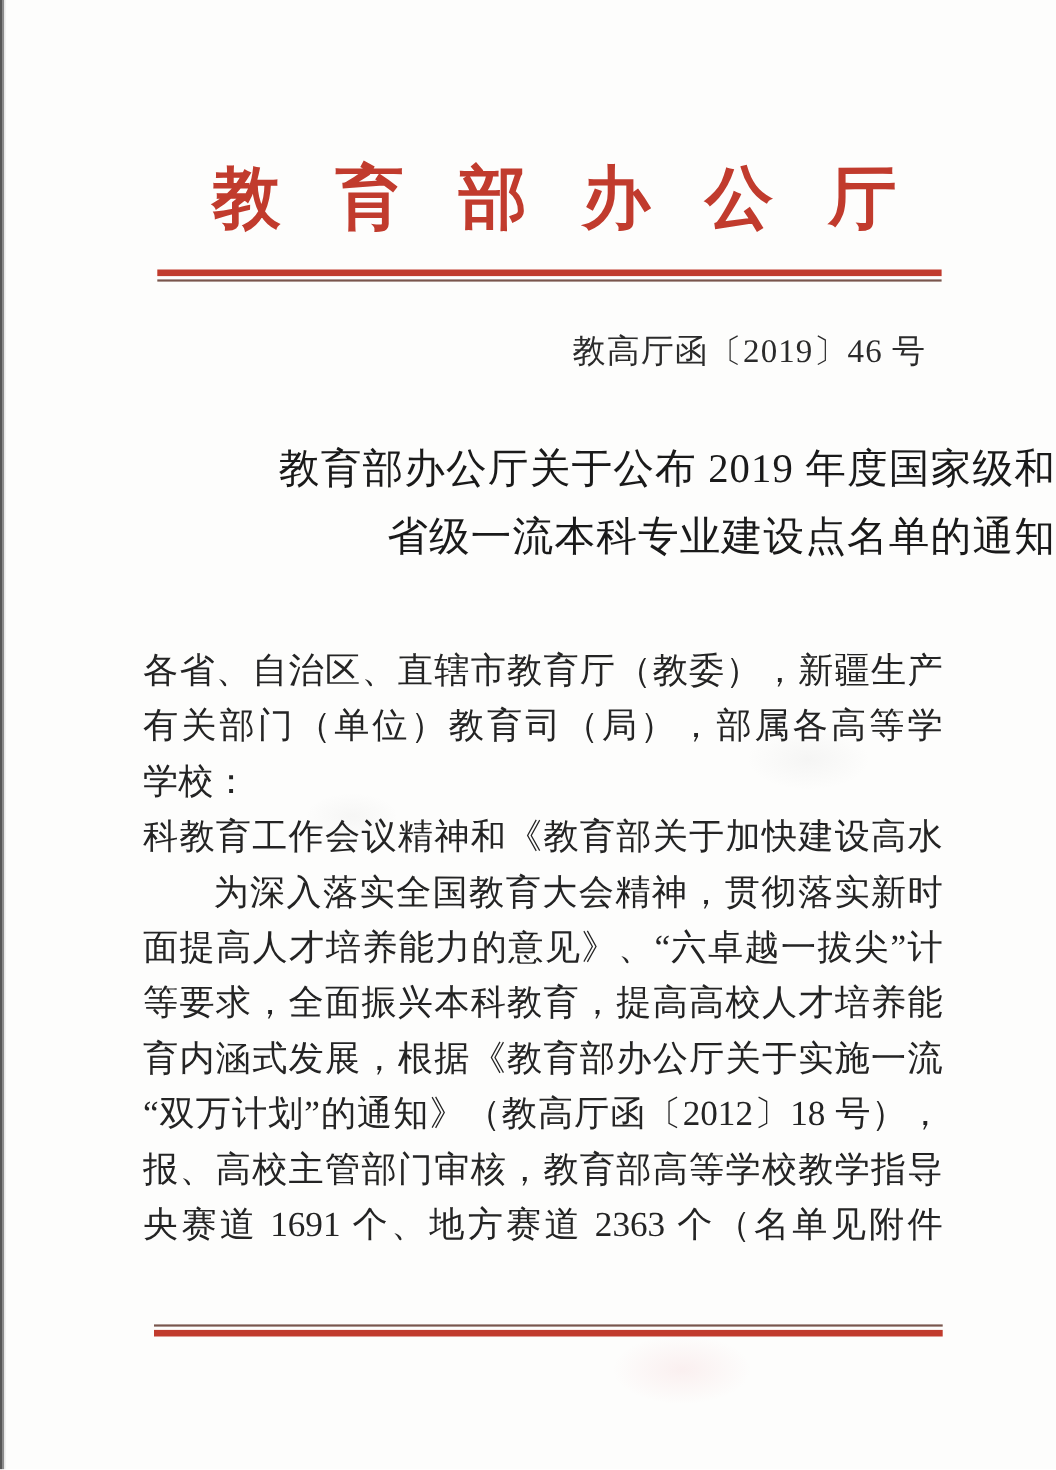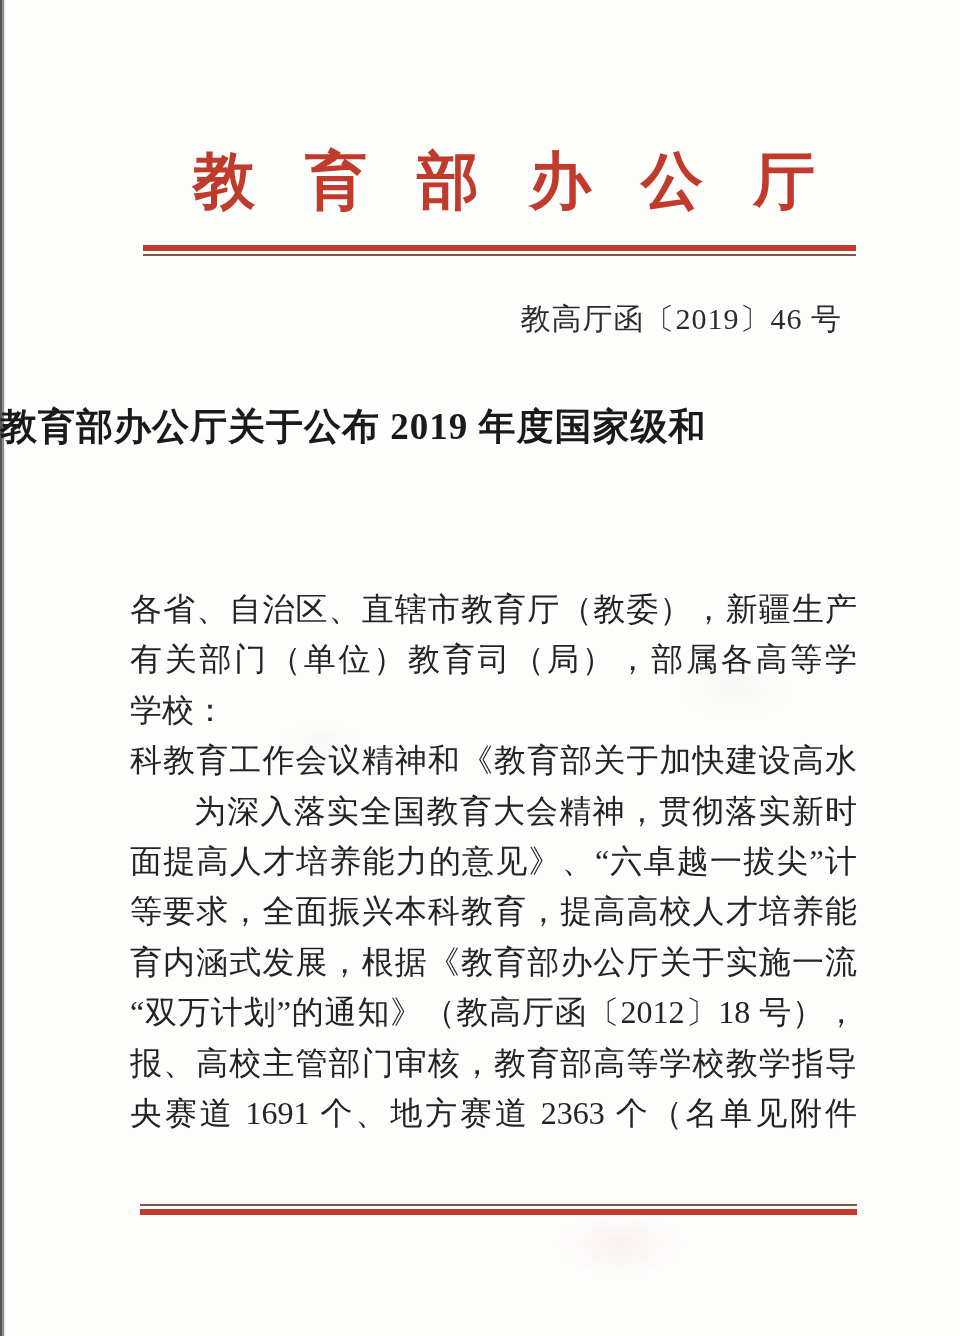--- a/index.html
+++ b/index.html
@@ -57,23 +57,23 @@
     top: 299px;
     font-size: 30px;
     color: #2b2b2b;
     letter-spacing: 1px;
     white-space: nowrap;
   }
   .title {
     position: absolute;
     left: 0; right: 0;
     top: 396px;
-    text-align: left;
+    text-align: right;
     font-size: 37px;
-    font-weight: 700;
+    font-weight: 400;
     color: #1a1a1a;
     line-height: 62px;
     letter-spacing: 1px;
   }
   .body-text {
     position: absolute;
     left: 130px;
     top: 584px;
     width: 727px;
     color: #242424;
@@ -119,20 +119,21 @@
 
   <div>
     <div class="rule-top-thick"></div>
     <div class="rule-top-thin"></div>
   </div>
 
   <div class="docnum">教高厅函〔2019〕46 号</div>
 
   <div class="title">
     <div>教育部办公厅关于公布 2019 年度国家级和</div>
+    <div>省级一流本科专业建设点名单的通知</div>
   </div>
 
   <div class="body-text">
     <div class="line">各省、自治区、直辖市教育厅（教委），新疆生产建设兵团教育局，</div>
     <div class="line">有关部门（单位）教育司（局），部属各高等学校、年度国家级和</div>
     <div class="line flush">学校：</div>
     <div class="line">科教育工作会议精神和《教育部关于加快建设高水平本科教育 全</div>
     <div class="line indent">为深入落实全国教育大会精神，贯彻落实新时代全国高校本</div>
     <div class="line">面提高人才培养能力的意见》、“六卓越一拔尖”计划 2.8 系列文件</div>
     <div class="line">等要求，全面振兴本科教育，提高高校人才培养能力，实现高等教</div>

